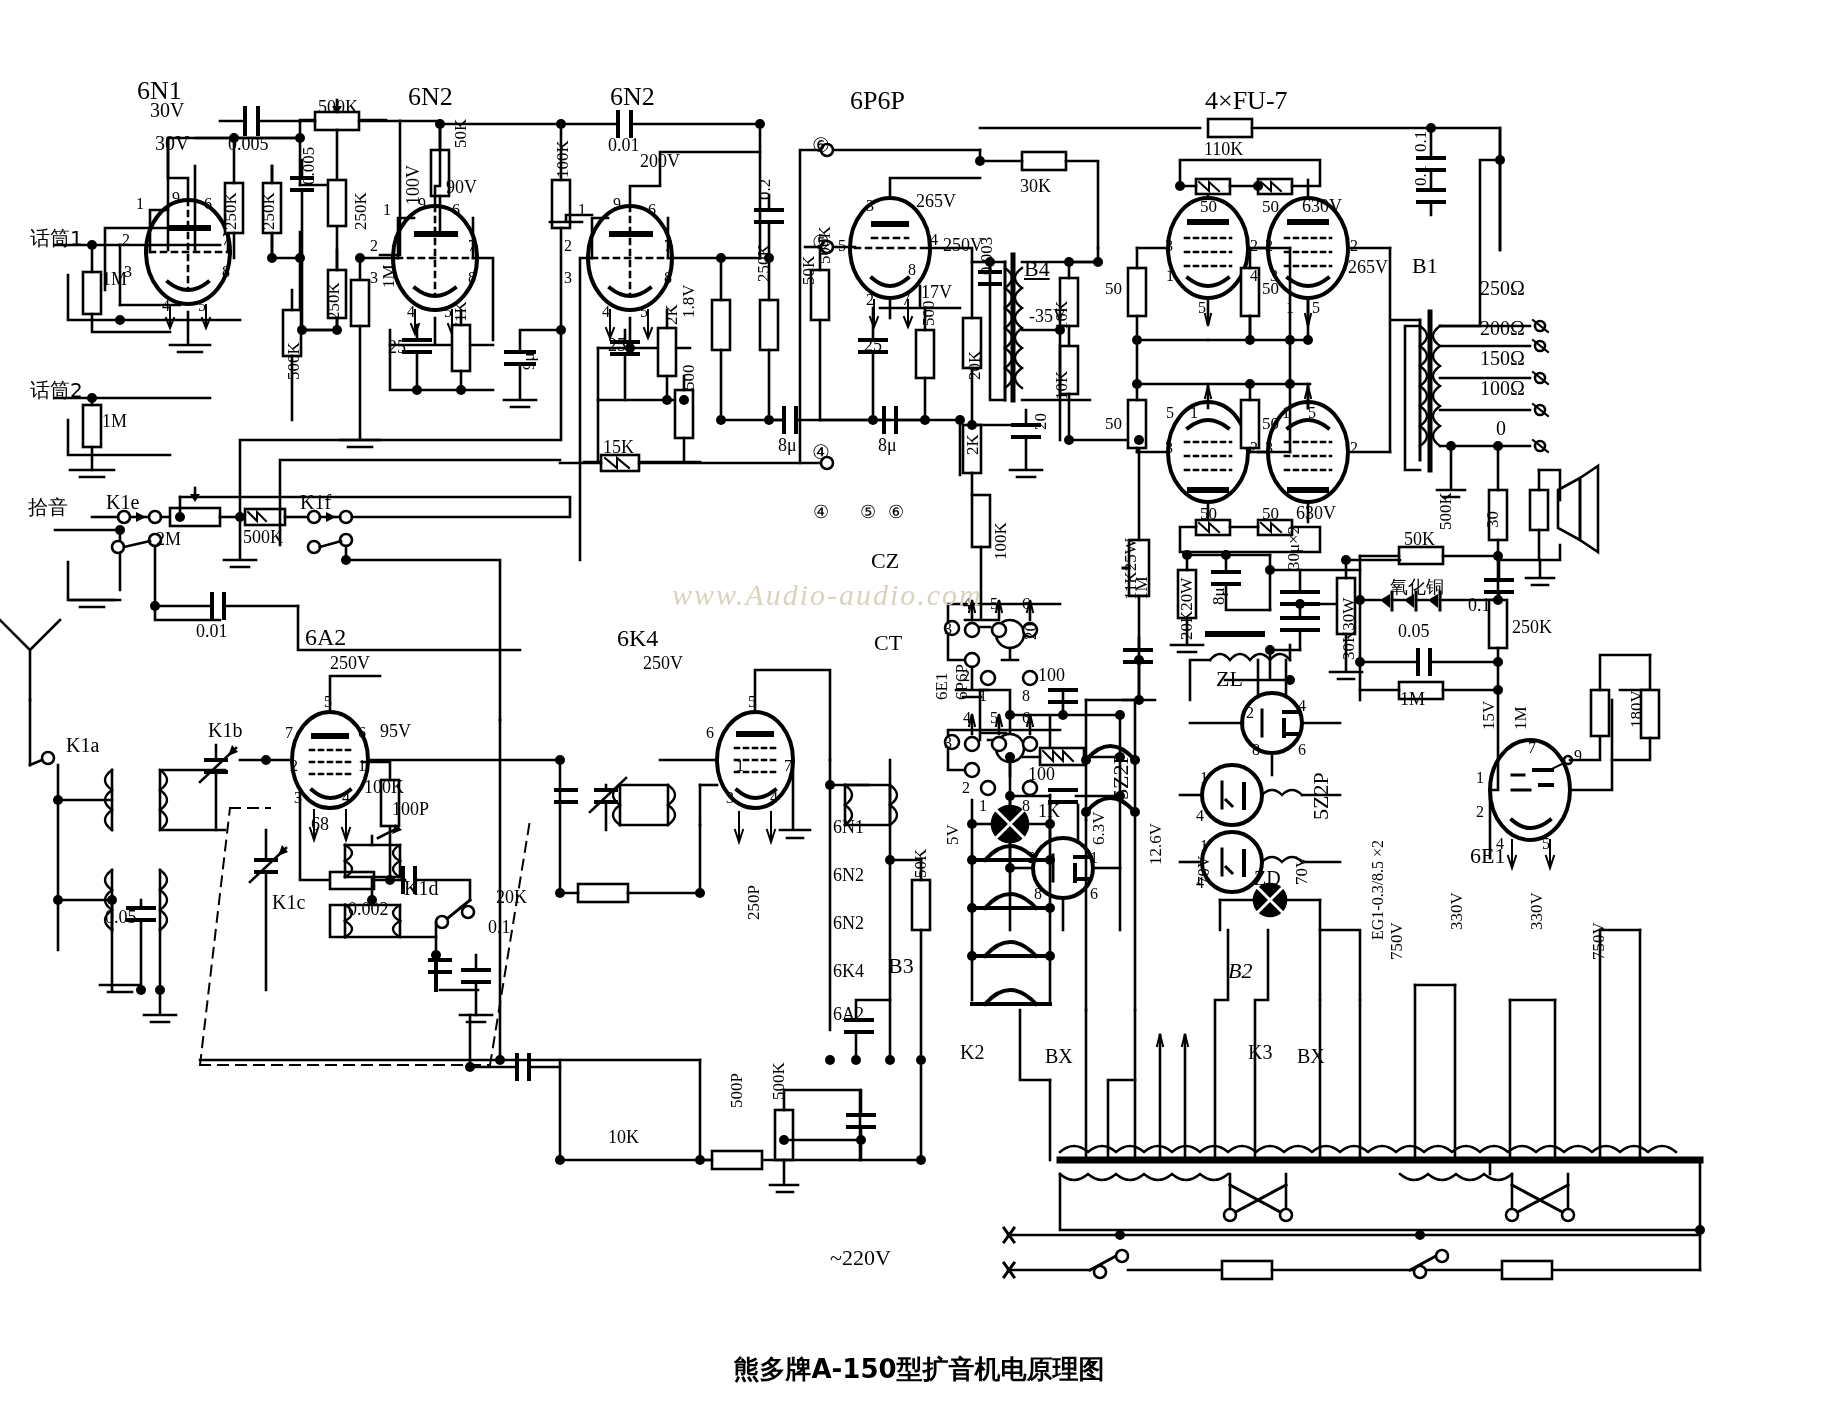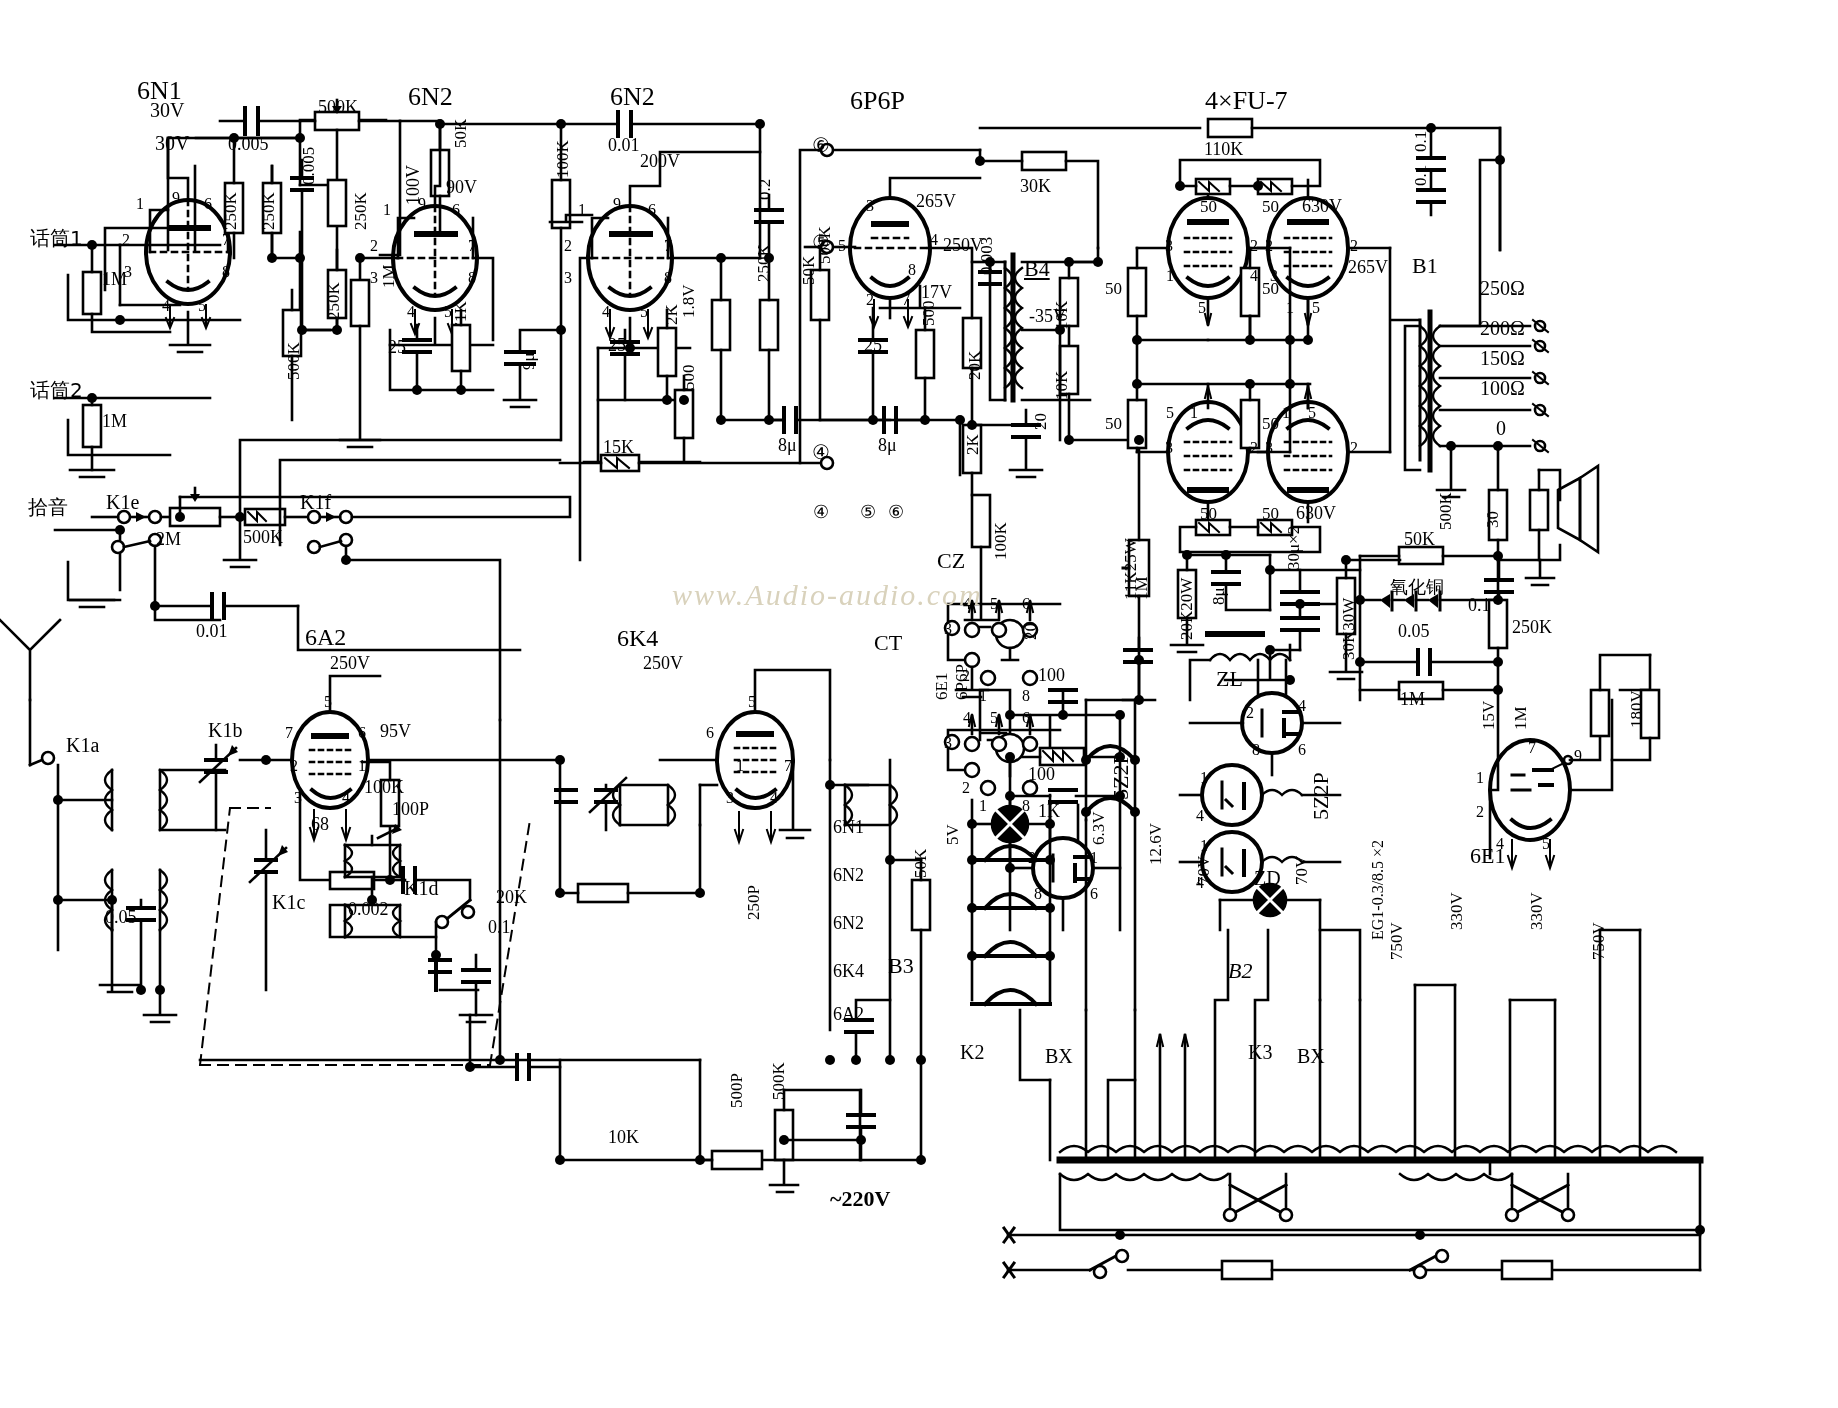--- a/index.html
+++ b/index.html
@@ -920,39 +920,39 @@
 <div class="lbl s24" style="left:617px;top:626px;">6K4</div>
 <div class="lbl s22 rot" style="left:1110px;top:800px;">5Z2P</div>
 <div class="lbl s22 rot" style="left:1310px;top:820px;">5Z2P</div>
 <div class="lbl s22" style="left:1470px;top:845px;">6E1</div>
 <div class="lbl s20" style="left:1254px;top:868px;">ZD</div>
 <div class="lbl s22" style="left:1216px;top:668px;">ZL</div>
 
 <div class="lbl s20 cn" style="left:30px;top:228px;">话筒1</div>
 <div class="lbl s20 cn" style="left:30px;top:380px;">话筒2</div>
 <div class="lbl s20 cn" style="left:28px;top:497px;">拾音</div>
-<div class="lbl s22" style="left:830px;top:1188px;font-weight:bold;">~220V</div>
+<div class="lbl s22" style="left:830px;top:1247px;">~220V</div>
 
 <div class="lbl s20" style="left:106px;top:492px;">K1e</div>
 <div class="lbl s20" style="left:300px;top:492px;">K1f</div>
 <div class="lbl s20" style="left:208px;top:720px;">K1b</div>
 <div class="lbl s20" style="left:66px;top:735px;">K1a</div>
 <div class="lbl s20" style="left:272px;top:892px;">K1c</div>
 <div class="lbl s20" style="left:404px;top:878px;">K1d</div>
 <div class="lbl s20" style="left:960px;top:1042px;">K2</div>
 <div class="lbl s20" style="left:1248px;top:1042px;">K3</div>
 <div class="lbl s20" style="left:1045px;top:1046px;">BX</div>
 <div class="lbl s20" style="left:1297px;top:1046px;">BX</div>
 
 <div class="lbl s22" style="left:1412px;top:255px;">B1</div>
 <div class="lbl s22" style="left:1228px;top:960px;font-style:italic;">B2</div>
 <div class="lbl s22" style="left:888px;top:955px;">B3</div>
 <div class="lbl s22" style="left:1024px;top:258px;text-decoration:underline;">B4</div>
 
-<div class="lbl s22" style="left:937px;top:550px;">CZ</div>
+<div class="lbl s22" style="left:871px;top:550px;">CZ</div>
 <div class="lbl s22" style="left:874px;top:632px;">CT</div>
 
 <div class="lbl s18" style="left:833px;top:818px;">6N1</div>
 <div class="lbl s18" style="left:833px;top:866px;">6N2</div>
 <div class="lbl s18" style="left:833px;top:914px;">6N2</div>
 <div class="lbl s18" style="left:833px;top:962px;">6K4</div>
 <div class="lbl s18" style="left:833px;top:1005px;">6A2</div>
 <div class="lbl s17 rot" style="left:933px;top:700px;">6E1</div>
 <div class="lbl s17 rot" style="left:953px;top:700px;">6P6P</div>
 
@@ -1184,14 +1184,15 @@
 
 <div class="lbl s20" style="left:812px;top:135px;">⑥</div>
 <div class="lbl s20" style="left:812px;top:232px;">⑤</div>
 <div class="lbl s20" style="left:812px;top:442px;">④</div>
 <div class="lbl s18" style="left:813px;top:503px;">④</div>
 <div class="lbl s18" style="left:860px;top:503px;">⑤</div>
 <div class="lbl s18" style="left:888px;top:503px;">⑥</div>
 
 <div class="wm" style="left:672px;top:578px;">www.Audio-audio.com</div>
 
+<div class="ttl s26 cn" style="top:1352px;">熊多牌A-150型扩音机电原理图</div>
 
 </div>
 
 </body></html>

